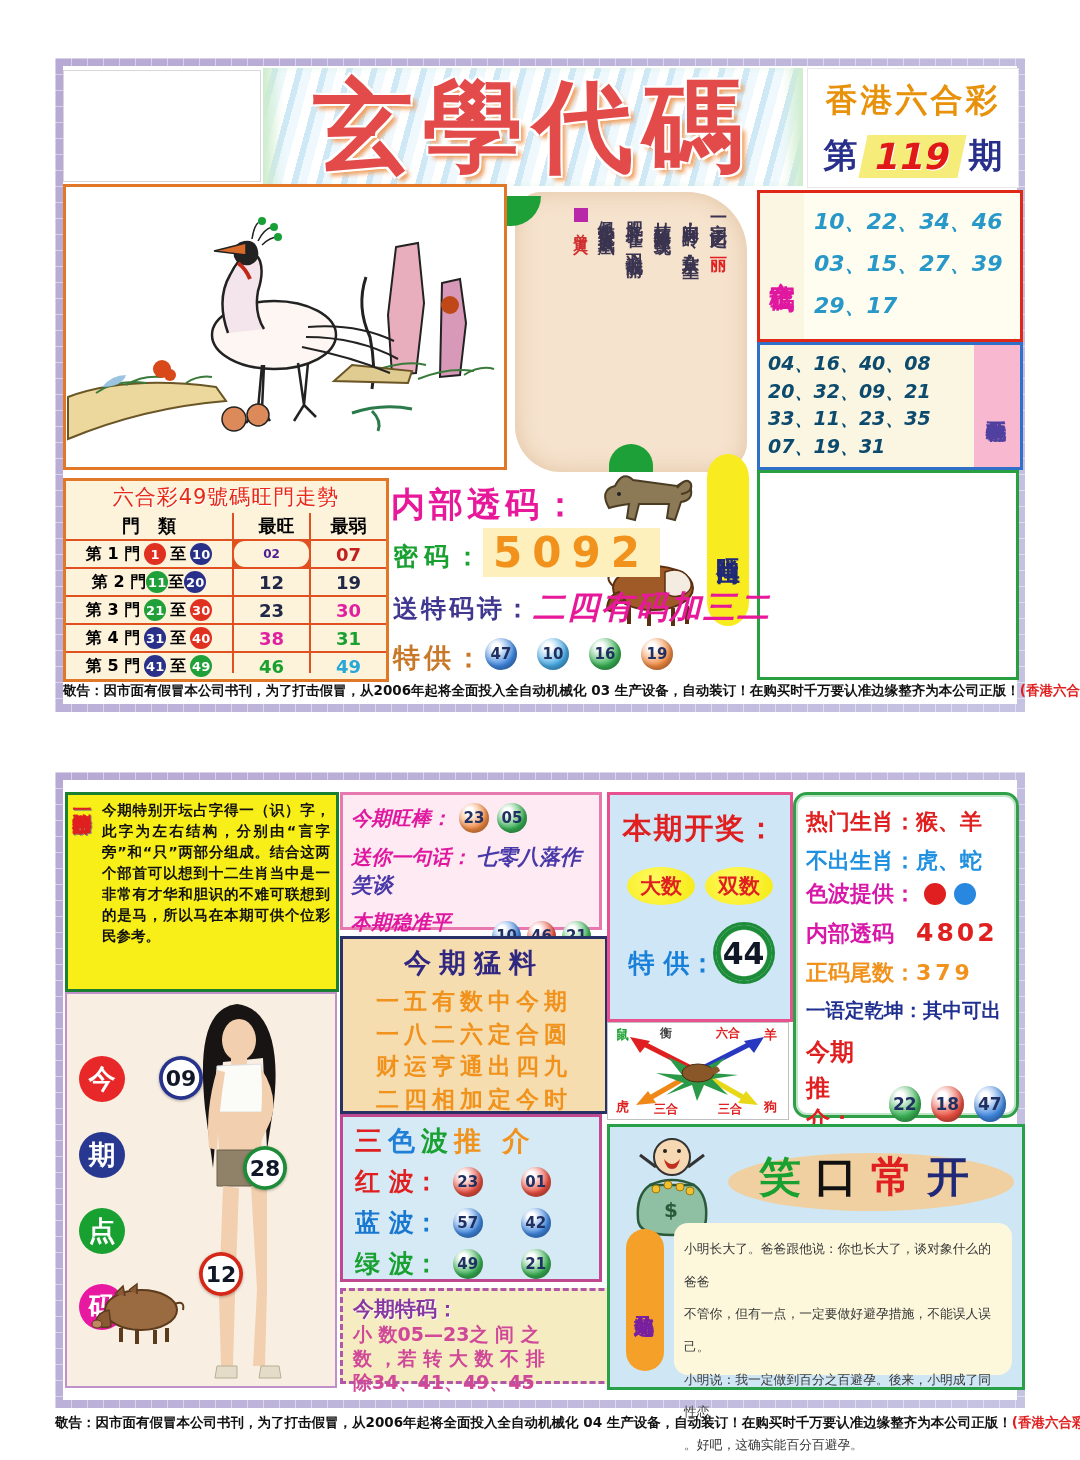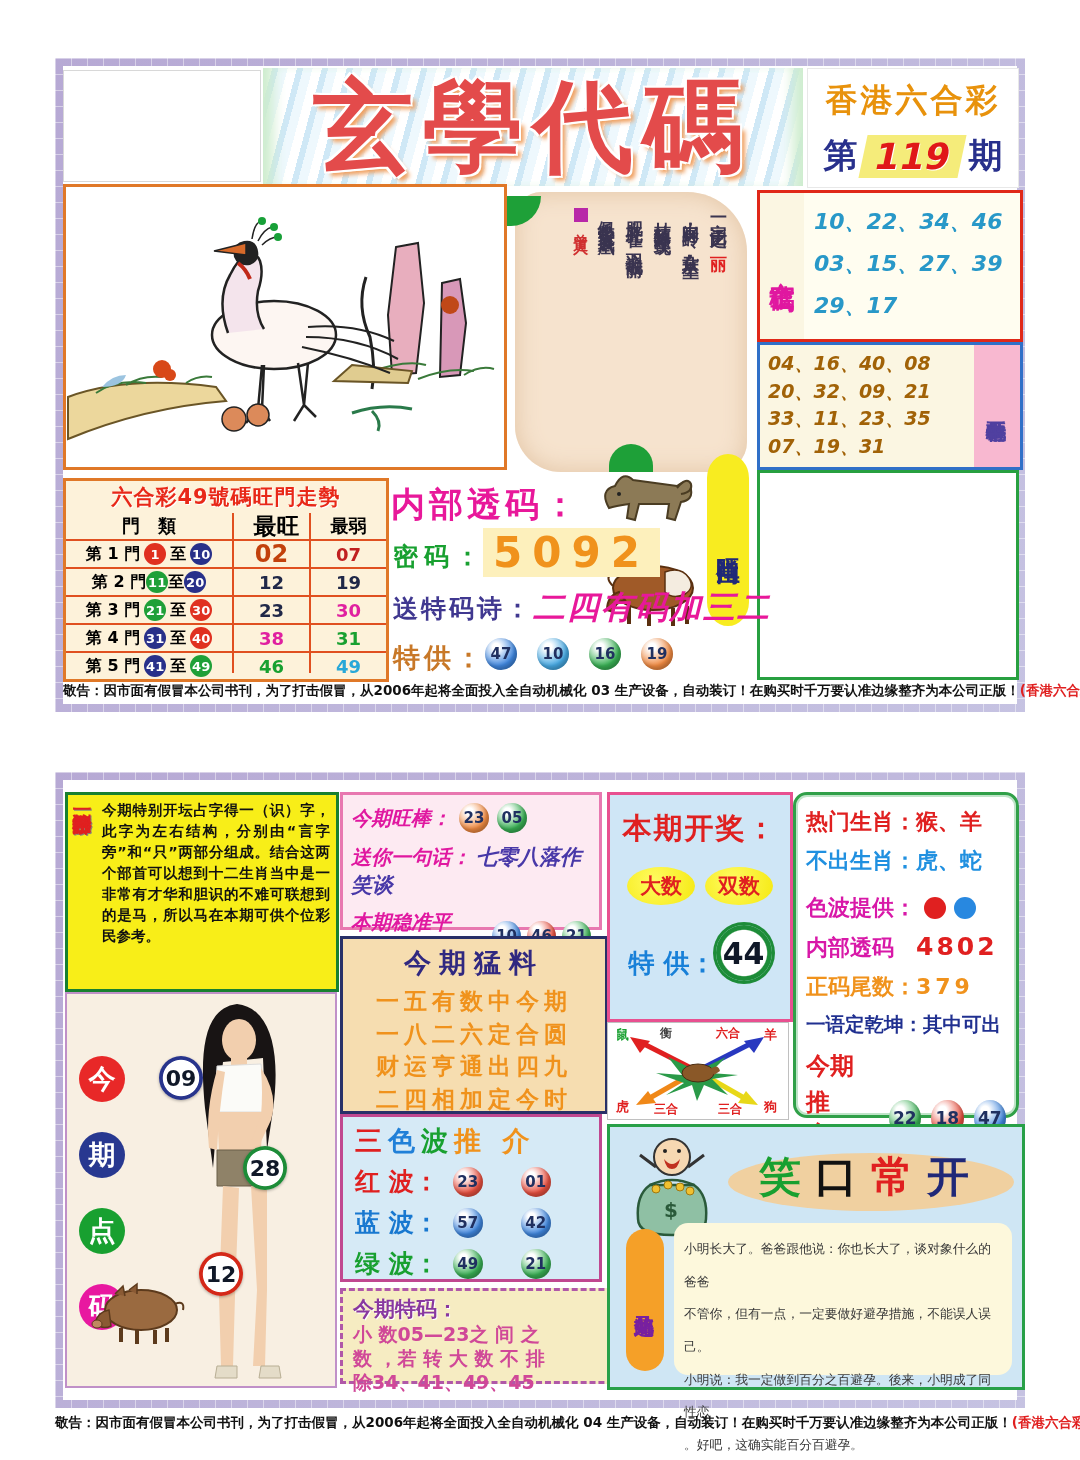--- a/index.html
+++ b/index.html
@@ -103,49 +103,49 @@
   <div class="abs" style="left:702px;top:132px;width:260px;height:146px;border:3px solid #e02818;background:#fbf6e2;display:flex;">
     <div class="vtext" style="width:44px;display:flex;align-items:center;justify-content:center;font-size:25px;font-weight:900;color:#e018a0;letter-spacing:2px;">空亡號碼</div>
     <div style="flex:1;background:#fffdf0;padding:8px 10px;font-style:italic;font-weight:bold;color:#2898c8;font-size:22px;line-height:1.9;">
       <div>10、22、34、46</div>
       <div>03、15、27、39</div>
       <div>29、17</div>
     </div>
   </div>
 
   <div class="abs" style="left:702px;top:284px;width:260px;height:122px;border:3px solid #3070c8;background:#fbf6e2;display:flex;">
-    <div style="flex:1;padding:5px 8px;font-style:italic;font-weight:bold;color:#a16207;font-size:19px;line-height:1.45;">
+    <div style="flex:1;padding:5px 8px;font-style:italic;font-weight:bold;color:#0c4a6e;font-size:19px;line-height:1.45;">
       <div>04、16、40、08</div>
       <div>20、32、09、21</div>
       <div>33、11、23、35</div>
       <div>07、19、31</div>
     </div>
     <div class="vtext" style="width:46px;background:#f8b8d0;display:flex;align-items:center;justify-content:center;font-size:20px;font-weight:900;color:#5040a0;">十五粒特碼包中</div>
   </div>
 
   <div class="abs" style="left:652px;top:396px;width:42px;height:172px;background:#f8ec20;border-radius:50%/14%;display:flex;align-items:center;justify-content:center;">
     <span class="vtext" style="font-size:24px;font-weight:900;color:#202878;">旺门生肖</span>
   </div>
 
   <div class="abs" style="left:702px;top:412px;width:256px;height:204px;background:#fff;border:3px solid #28a040;"></div>
 
   <div class="abs" style="left:8px;top:420px;width:320px;height:198px;border:3px solid #e07828;background:#fdf2da;">
-    <div style="height:32px;display:flex;align-items:center;justify-content:center;font-size:21px;font-weight:700;color:#e82818;letter-spacing:1px;text-shadow:1px 1px 0 #fff;">六合彩49號碼旺門走勢</div>
+    <div style="height:32px;display:flex;align-items:center;justify-content:center;font-size:21px;font-weight:400;color:#e82818;letter-spacing:1px;text-shadow:1px 1px 0 #fff;">六合彩49號碼旺門走勢</div>
     <div class="grid-t" style="grid-template-columns:166px 1fr 1fr;grid-auto-rows:26px;height:160px;">
       <div class="cell" style="font-weight:900;font-size:18px;">門　類</div>
-      <div class="cell" style="font-weight:900;font-size:23px;padding-left:10px;">最旺</div>
+      <div class="cell" style="font-weight:900;font-size:18px;padding-left:10px;">最旺</div>
       <div class="cell" style="font-weight:900;font-size:18px;">最弱</div>
 
       <div class="cell" style="gap:4px;font-weight:bold;font-size:16px;">
           <span>第 1 門</span>
           <span class="cir c-red">1</span>
           <span>至</span>
           <span class="cir c-navy">10</span>
         </div>
-      <div class="cell" style="font-weight:900;font-size:24px;color:#c2410c;">02</div>
+      <div class="cell" style="font-weight:900;font-size:12px;color:#4c1d95;border-radius:11px;">02</div>
       <div class="cell" style="font-weight:900;font-size:18px;color:#c02020;">07</div>
 
       <div class="cell" style="font-weight:bold;font-size:16px;">
           <span>第 2 門</span>
           <span class="cir c-green">11</span>
           <span>至</span>
           <span class="cir c-navy">20</span>
         </div>
       <div class="cell" style="font-weight:900;font-size:18px;color:#202848;">12</div>
       <div class="cell" style="font-weight:900;font-size:18px;color:#202848;">19</div>
@@ -342,21 +342,21 @@
       <text x="8" y="88" font-size="13" font-weight="bold" fill="#e02020">虎</text>
       <text x="46" y="90" font-size="12" font-weight="bold" fill="#e02020">三合</text>
       <text x="110" y="90" font-size="12" font-weight="bold" fill="#e02020">三合</text>
       <text x="156" y="88" font-size="13" font-weight="bold" fill="#e02020">狗</text>
     </svg>
   </div>
 
   <div class="abs" style="left:738px;top:20px;width:226px;height:326px;background:#fff;border:3px solid #30a048;border-radius:14px;box-shadow:inset 0 0 0 2px #bfe4c8;padding:12px 10px;box-sizing:border-box;">
     <div style="font-size:22px;font-weight:900;color:#e02020;"><span>热门生肖：</span><span>猴、羊</span></div>
     <div style="margin-top:9px;font-size:22px;font-weight:900;color:#2090e0;"><span>不出生肖：</span><span>虎、蛇</span></div>
-    <div style="margin-top:17px;font-size:22px;font-weight:900;color:#d818a8;display:flex;align-items:center;gap:8px;">
+    <div style="margin-top:3px;font-size:22px;font-weight:900;color:#d818a8;display:flex;align-items:center;gap:8px;">
       <span>色波提供：</span>
       <span class="dot" style="background:#e02020;"></span>
       <span class="dot" style="background:#2888e0;"></span>
     </div>
     <div style="margin-top:9px;font-size:22px;font-weight:900;color:#d818a8;"><span>内部透码</span>　<span style="color:#e02020;font-size:25px;letter-spacing:3px;">4802</span></div>
     <div style="margin-top:9px;font-size:22px;font-weight:900;color:#f0921c;"><span>正码尾数：</span><span style="letter-spacing:4px;">379</span></div>
     <div style="margin-top:9px;font-size:19.5px;font-weight:900;color:#203090;"><span>一语定乾坤：</span><span>其中可出</span></div>
     <div style="margin-top:12px;font-size:24px;font-weight:900;color:#e02020;">今期</div>
     <div style="margin-top:4px;display:flex;align-items:center;gap:10px;">
       <span style="font-size:24px;font-weight:900;color:#e02020;">推 介：</span>

